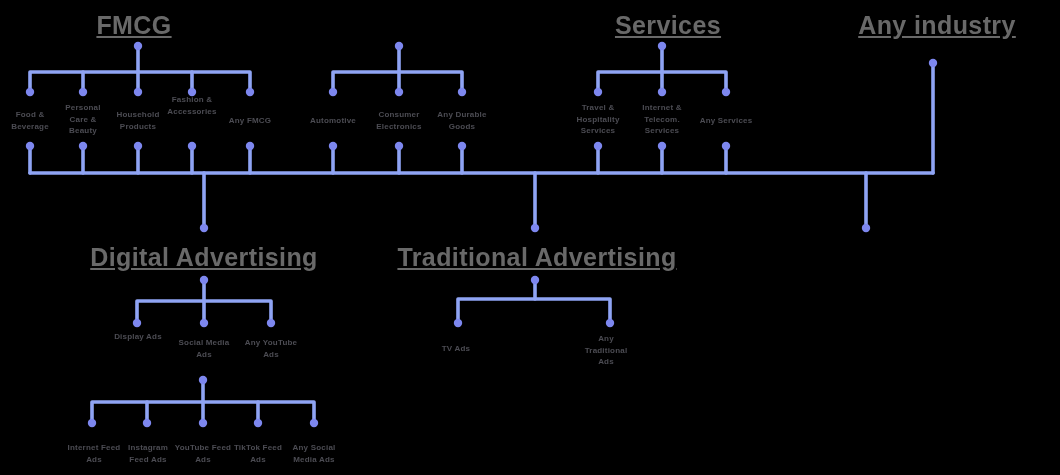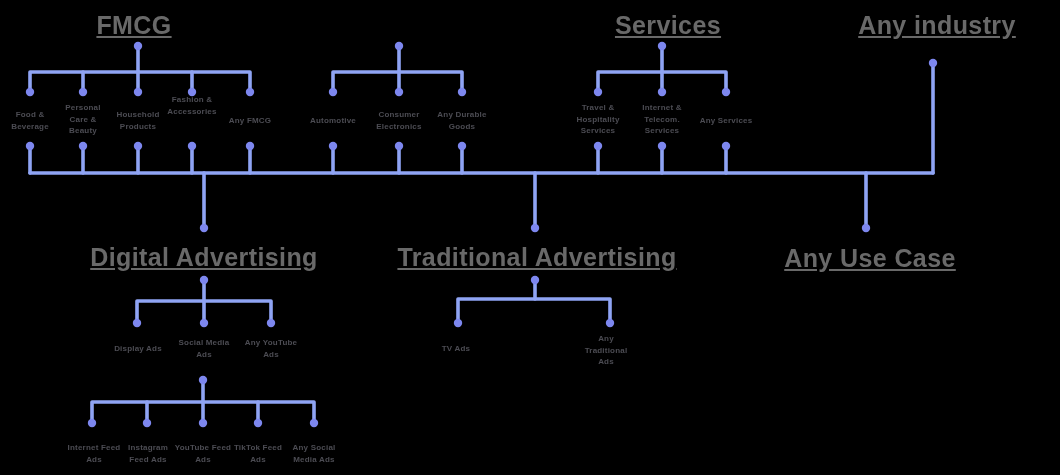--- a/index.html
+++ b/index.html
@@ -142,23 +142,22 @@
   <div class="sm" style="left:333px;top:115px;width:70px">Automotive</div>
   <div class="sm" style="left:399px;top:109px;width:60px">Consumer Electronics</div>
   <div class="sm" style="left:462px;top:109px;width:64px">Any Durable Goods</div>
 
   <div class="sm" style="left:598px;top:102px;width:54px">Travel &amp; Hospitality Services</div>
   <div class="sm" style="left:662px;top:102px;width:54px">Internet &amp; Telecom. Services</div>
   <div class="sm" style="left:726px;top:115px;width:70px">Any Services</div>
 
   <div class="hdr" style="left:204px;top:246px">Digital Advertising</div>
   <div class="hdr" style="left:537px;top:246px">Traditional Advertising</div>
-  <div class="hdr" style="left:870px;top:247px">Any Use Case</div>
 
-  <div class="sm" style="left:138px;top:343px;width:70px">Display Ads</div>
+  <div class="sm" style="left:138px;top:331px;width:70px">Display Ads</div>
   <div class="sm" style="left:204px;top:337px;width:64px">Social Media Ads</div>
   <div class="sm" style="left:271px;top:337px;width:58px">Any YouTube Ads</div>
 
   <div class="sm" style="left:94px;top:442px;width:56px">Internet Feed Ads</div>
   <div class="sm" style="left:148px;top:442px;width:60px">Instagram Feed Ads</div>
   <div class="sm" style="left:203px;top:442px;width:70px">YouTube Feed Ads</div>
   <div class="sm" style="left:258px;top:442px;width:62px">TikTok Feed Ads</div>
   <div class="sm" style="left:314px;top:442px;width:64px">Any Social Media Ads</div>
 
   <div class="sm" style="left:456px;top:343px;width:50px">TV Ads</div>

